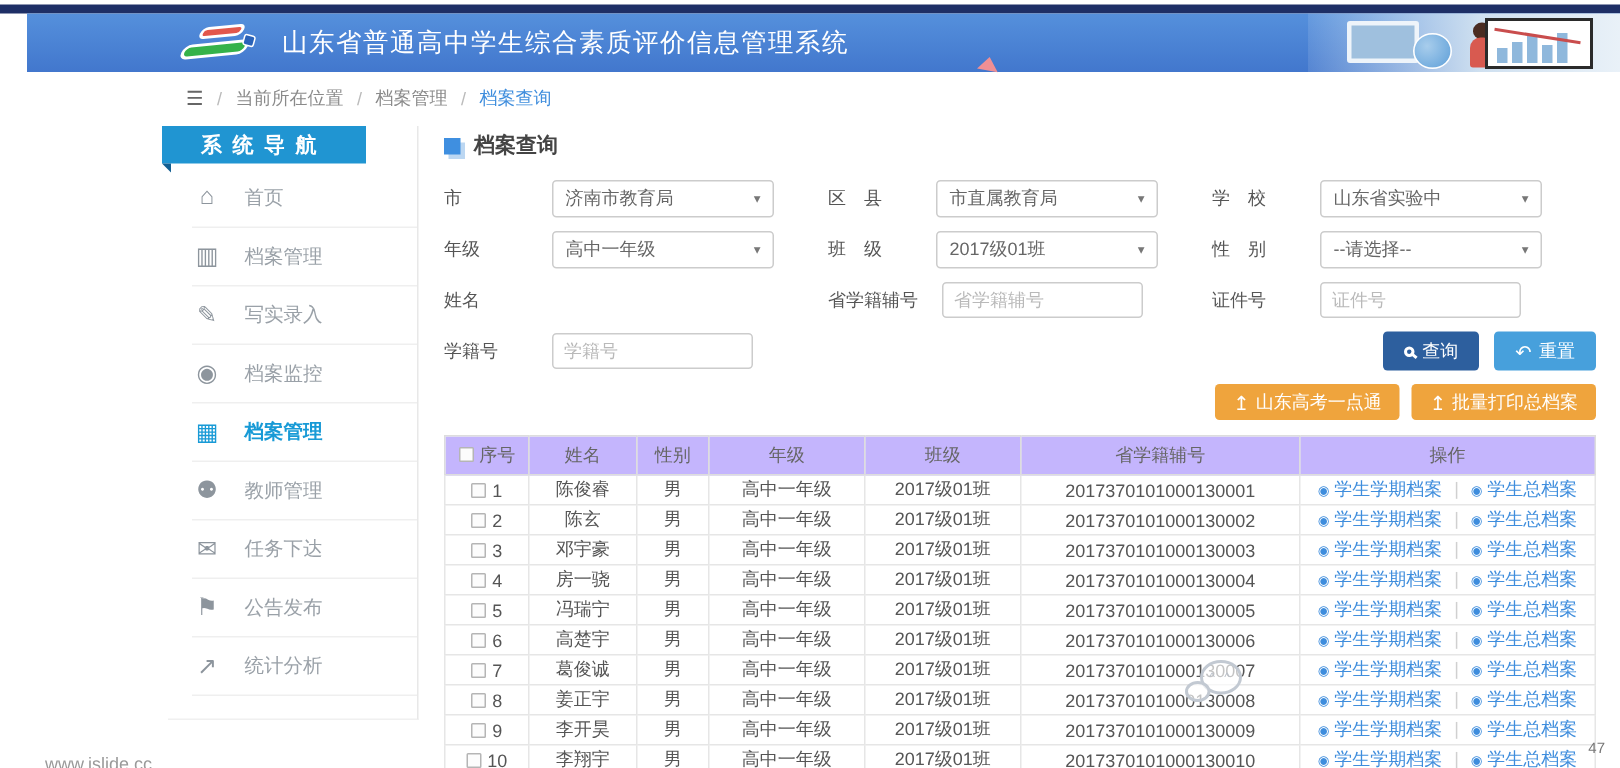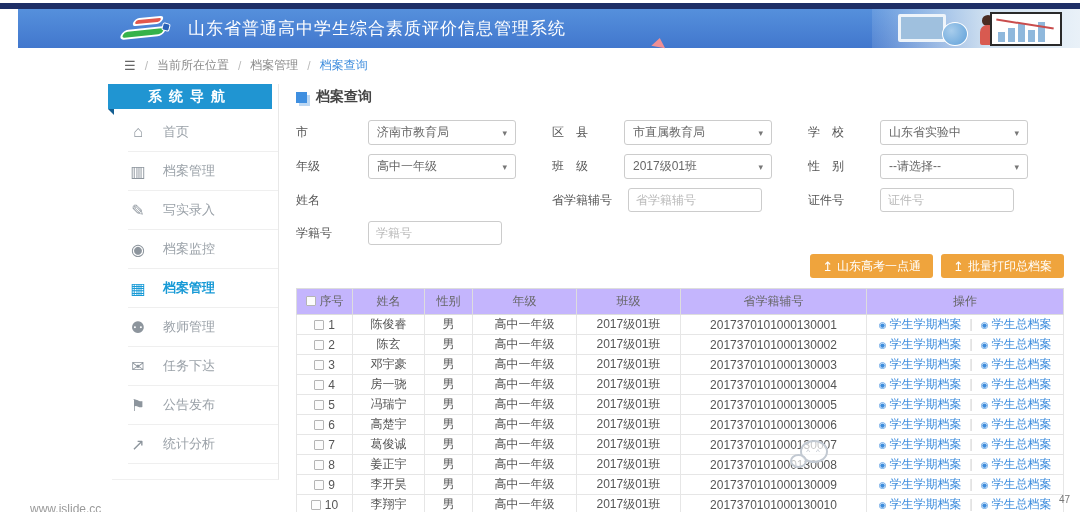--- a/index.html
+++ b/index.html
@@ -39,21 +39,21 @@
   
   .breadcrumb { position:absolute; left:124px; top:57px; display:flex; gap:9px; align-items:center;
                 font-size:12px; color:#8a8a8a; }
   .bc-menu { color:#666; font-size:13px; cursor:pointer; }
   .bc-sep { color:#bbb; }
   .bc-link { color:#8a8a8a; cursor:pointer; }
   .bc-current { color:#3e8ddd; }
   
   .sidebar { position:absolute; left:112px; top:84px; width:167px; height:396px;
              border-right:1px solid #e8e8e8; border-bottom:1px solid #f0f0f0; }
-  .ribbon { position:relative; width:164px; height:25px; line-height:25px; margin-left:-4px;
+  .ribbon { position:relative; width:136px; height:25px; line-height:25px; margin-left:-4px;
             background:#2095d2; color:#fff; font-size:14px; font-weight:bold;
             text-align:center; letter-spacing:7px; }
   .ribbon::after { content:""; position:absolute; left:0; top:100%;
                    border-top:6px solid #135f92; border-left:6px solid transparent; }
   #nav-list { list-style:none; margin-top:4px; padding-left:16px; }
   .nav-item { height:39px; display:flex; align-items:center; gap:15px;
               border-bottom:1px solid #efefef; color:#9aa1a8; font-size:13px; cursor:pointer; }
   .nav-item .nav-icon { width:20px; text-align:center; font-size:16px; color:#8d959d; }
   .nav-item.active, .nav-item.active .nav-icon { color:#189ad6; font-weight:bold; }
   
@@ -253,20 +253,30 @@
       <div class="f-cell">
         <label class="f-label">证件号</label>
         <input class="f-input" placeholder="证件号" style="">
       </div>
     </div>
     <div class="f-row">
       <div class="f-cell">
         <label class="f-label">学籍号</label>
         <input class="f-input" placeholder="学籍号" style="">
       </div>
+      <div class="btn-bar">
+        <button class="btn btn-query">
+          <span class="mag"></span>
+          <span>查询</span>
+        </button>
+        <button class="btn btn-reset">
+          <span class="uarr">↶</span>
+          <span>重置</span>
+        </button>
+      </div>
     </div>
   </div>
 
   <div class="batch-bar">
     <button class="btn-orange">
       <span class="uarr">↥</span>
       <span>山东高考一点通</span>
     </button>
     <button class="btn-orange">
       <span class="uarr">↥</span>

